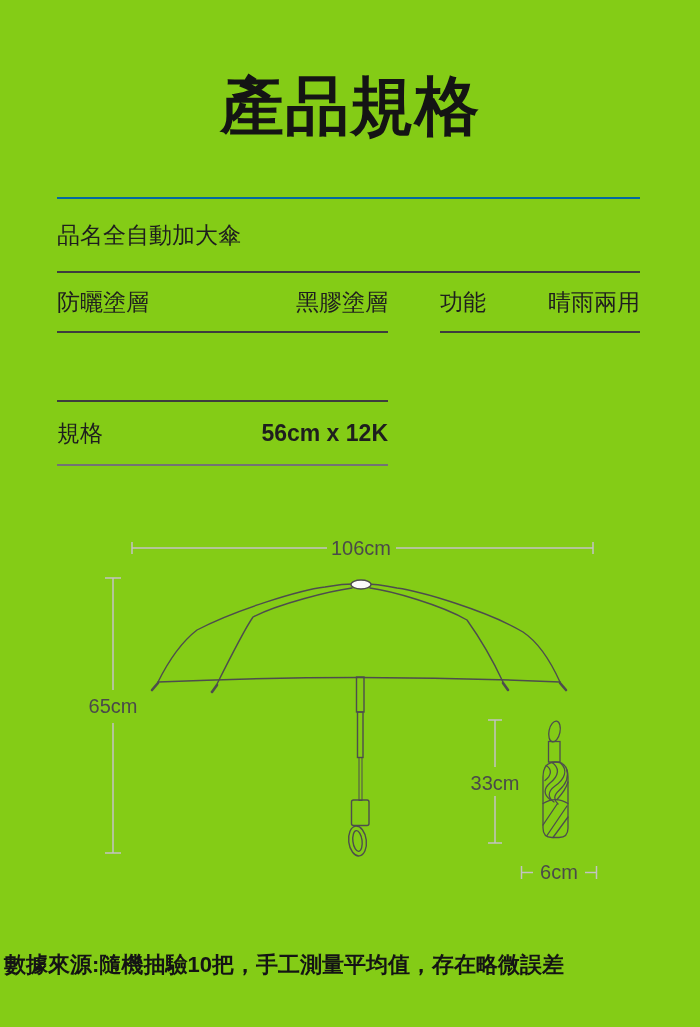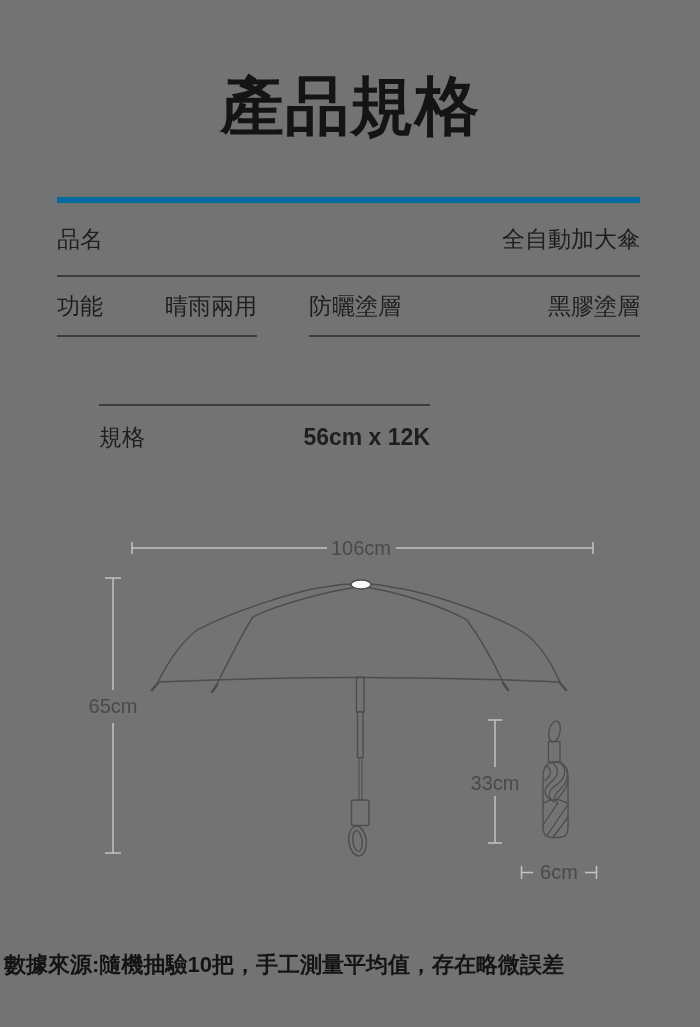--- a/index.html
+++ b/index.html
@@ -1,50 +1,49 @@
 <!DOCTYPE html>
 <html><head>
 <meta charset="utf-8">
 <style>
   html,body{margin:0;padding:0;}
   .page{
     position:relative;
     width:700px;height:1027px;
-    background:#737373;
+    background:#84cc16;
     overflow:hidden;
     font-family:"Liberation Sans","DejaVu Sans",sans-serif;
     color:#1e1e1e;
   }
   .title{
     position:absolute;top:74px;left:0;width:700px;
     text-align:center;
     font-size:64px;line-height:64px;font-weight:900;
     letter-spacing:1px;color:#141414;margin:0;
   }
   .spec-table{
     position:absolute;left:57px;top:197px;width:583px;
     font-size:23px;
   }
   .row-full{
-    display:flex;justify-content:space-between;align-items:center;
+    display:flex;align-items:center;
     height:72px;
-    border-top:6px solid #0369a1;
+    border-top:2px solid #0369a1;
     border-bottom:2px solid #3d3d3d;
   }
   .row-split{display:flex;justify-content:space-between;}
   .col{display:flex;justify-content:space-between;align-items:center;}
   .col-left{width:331px;}
   .col-right{width:200px;}
   .row2 .col{height:58px;border-bottom:2px solid #3d3d3d;}
   .spacer{height:67px;}
   .row3 .col{
     height:62px;
     border-top:2px solid #3d3d3d;
-    border-bottom:4px solid #737373;
-    margin-left:42px;
+    border-bottom:2px solid #737373;
   }
   .val-bold{font-weight:700;}
   .diagram{position:absolute;left:0;top:530px;width:700px;height:370px;}
   .dim-text{
     font-size:20px;fill:#4a4a4a;
     font-family:"Liberation Sans","DejaVu Sans",sans-serif;
   }
   .footnote{
     position:absolute;top:950px;left:0;width:568px;
     text-align:center;
@@ -57,27 +56,27 @@
 <div class="page">
 
   <h1 class="title">產品規格</h1>
 
   <div class="spec-table">
     <div class="row-full">
       <span>品名</span>
       <span>全自動加大傘</span>
     </div>
     <div class="row-split row2">
+      <div class="col col-left">
+        <span>防曬塗層</span>
+        <span>黑膠塗層</span>
+      </div>
       <div class="col col-right">
         <span>功能</span>
         <span>晴雨兩用</span>
-      </div>
-      <div class="col col-left">
-        <span>防曬塗層</span>
-        <span>黑膠塗層</span>
       </div>
     </div>
     <div class="spacer"></div>
     <div class="row-split row3">
       <div class="col col-left">
         <span>規格</span>
         <span class="val-bold">56cm x 12K</span>
       </div>
     </div>
   </div>

